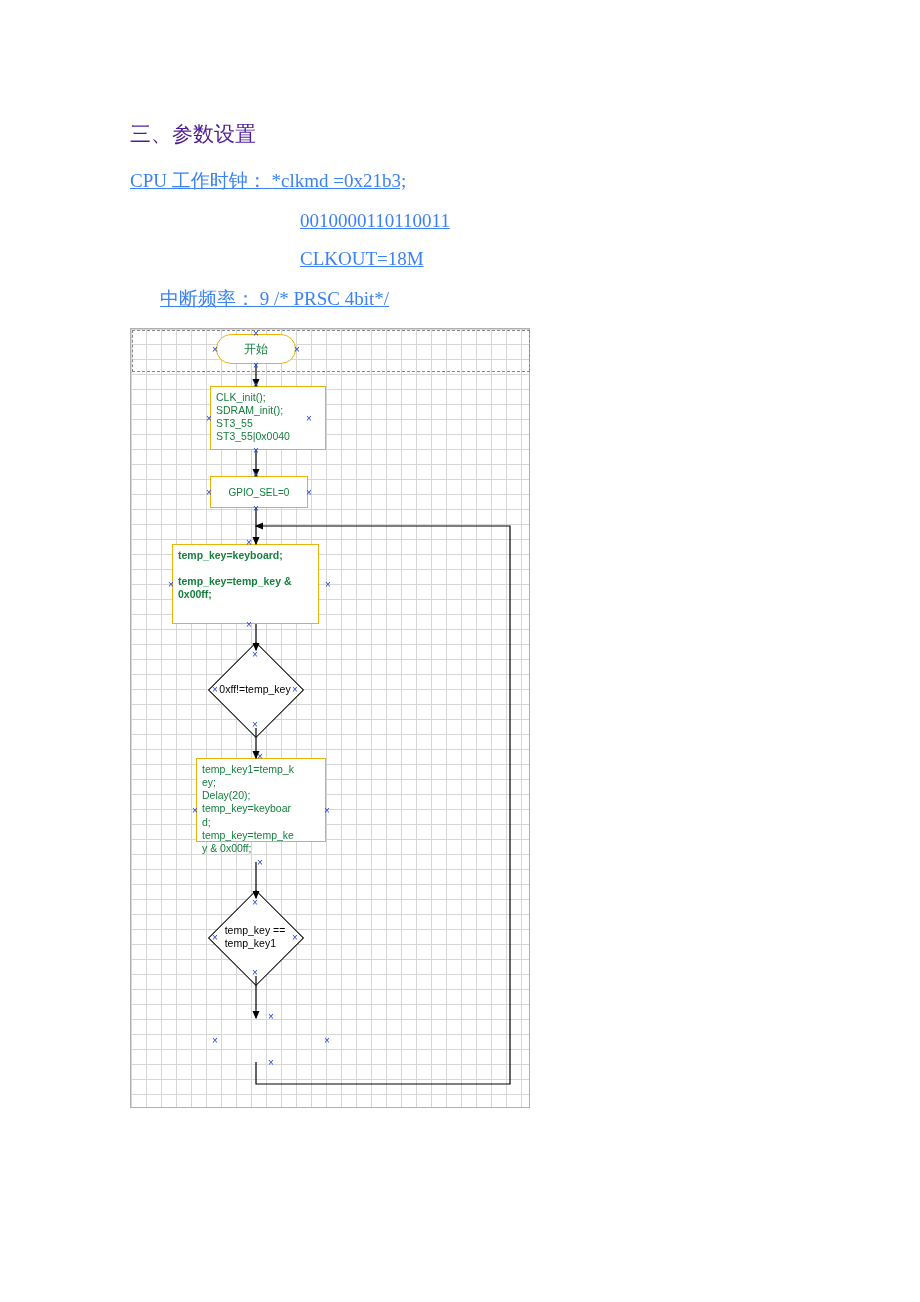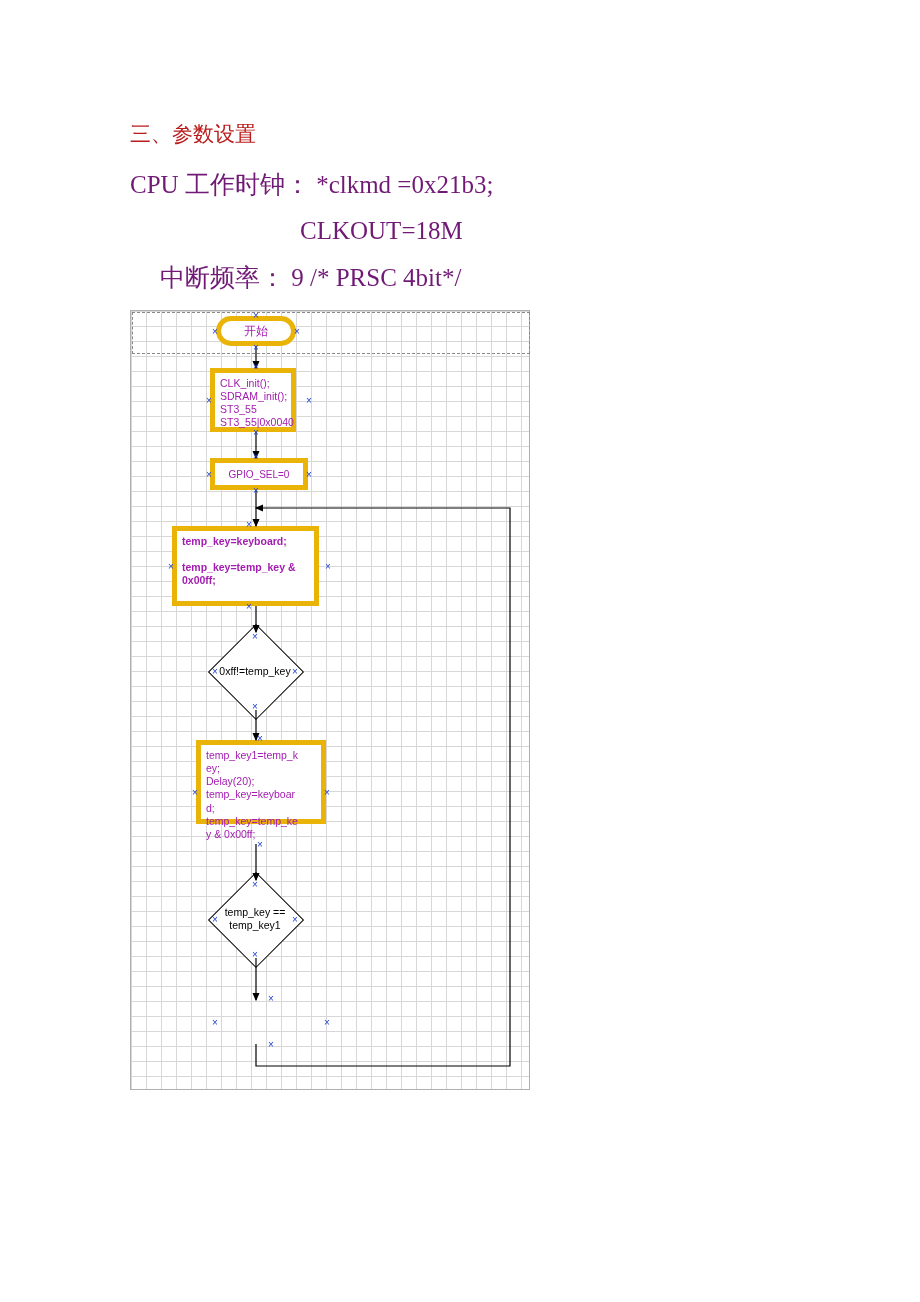--- a/index.html
+++ b/index.html
@@ -7,28 +7,29 @@
     padding: 0;
     background: #fff;
     font-family: "SimSun", "Times New Roman", serif;
     width: 920px;
   }
   .page {
     padding: 120px 130px 60px 130px;
   }
   .section-title {
     font-size: 21px;
-    color: #b91c1c;
+    color: #4c1d95;
     margin-bottom: 20px;
   }
   .line {
-    font-size: 25px;
-    color: #701a75;
+    font-size: 19px;
+    color: #3b82f6;
     margin-bottom: 16px;
     font-family: "Times New Roman", "SimSun", serif;
+    text-decoration: underline;
   }
   .indent1 { padding-left: 0px; }
   .indent2 { padding-left: 170px; }
   .indent3 { padding-left: 30px; }
   .cn { font-family: "SimSun", serif; }
   .en { font-family: "Times New Roman", serif; }
 
   
   .flowchart-wrap {
     position: relative;
@@ -46,24 +47,24 @@
     background-size: 15px 15px;
     border: 1px solid #b0b0b0;
   }
   .dashed-frame {
     position: absolute;
     border: 1px dashed #888;
   }
   .node {
     position: absolute;
     background: #fff;
-    border: 5px solid #eab308;
+    border: 1px solid #eab308;
     font-size: 11px;
     font-family: Arial, sans-serif;
-    color: #a21caf;
+    color: #15803d;
     display: flex;
     align-items: center;
     justify-content: center;
     text-align: left;
     box-sizing: border-box;
   }
   .node.multiline {
     align-items: flex-start;
     justify-content: flex-start;
     padding: 4px 5px;
@@ -87,21 +88,21 @@
     top: 0; left: 0;
   }
   .diamond-text {
     position: absolute;
     top: 0; left: 0; right: 0; bottom: 0;
     display: flex;
     align-items: center;
     justify-content: center;
     font-size: 10.5px;
     font-family: Arial, sans-serif;
-    text-align: center;
+    text-align: left;
     line-height: 1.2;
   }
   svg.arrows {
     position: absolute;
     inset: 0;
     width: 100%;
     height: 100%;
     pointer-events: none;
   }
   .handle {
@@ -111,32 +112,33 @@
   .arrowhead { fill: #000; }
 </style>
 </head>
 <body>
 
 <div class="page">
 
   <div class="section-title cn">三、参数设置</div>
 
   <div class="line indent1">CPU 工作时钟：  *clkmd =0x21b3;</div>
+  <div class="line indent2 en">0010000110110011</div>
   <div class="line indent2 en">CLKOUT=18M</div>
   <div class="line indent3">中断频率：      9       /* PRSC 4bit*/</div>
 
 
   <div class="flowchart-wrap">
     <div class="grid-bg"></div>
 
     <div class="dashed-frame" style="left:2px; top:2px; width:396px; height:40px;"></div>
 
     <div class="node terminator" style="left:86px; top:6px; width:80px; height:30px;">开始</div>
 
-    <div class="node multiline" style="left:80px; top:58px; width:86px; height:64px; white-space:pre;">CLK_init();
+    <div class="node multiline" style="left:80px; top:58px; width:116px; height:64px; white-space:pre;">CLK_init();
 SDRAM_init();
 ST3_55
 ST3_55|0x0040</div>
 
     <div class="node" style="left:80px; top:148px; width:98px; height:32px; font-size:10px;">GPIO_SEL=0</div>
 
     <div class="node multiline" style="left:42px; top:216px; width:147px; height:80px; white-space:pre;font-weight:bold;">temp_key=keyboard;
 
 temp_key=temp_key &amp;
 0x00ff;</div>

